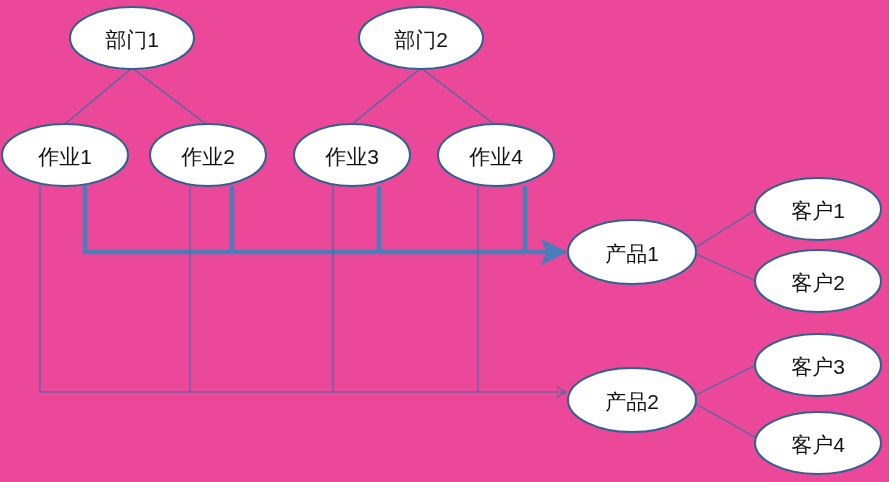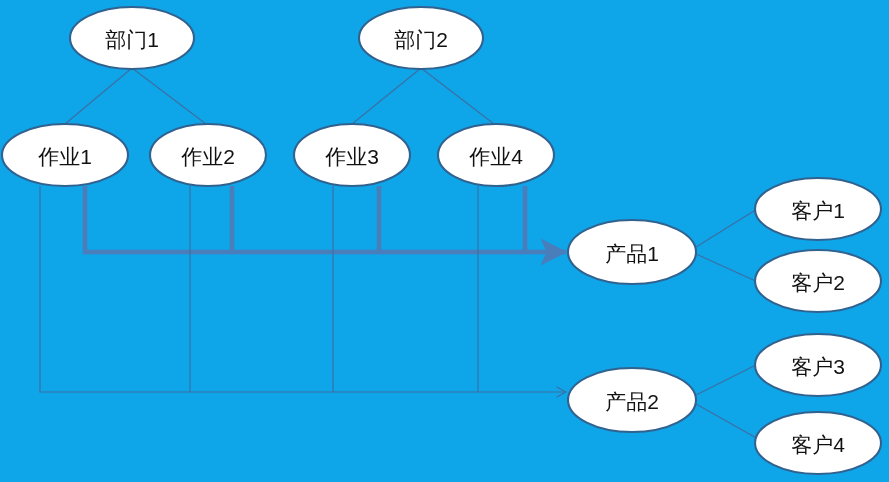--- a/index.html
+++ b/index.html
@@ -8,21 +8,21 @@
     padding: 0;
     background: #ffffff;
   }
   body {
     font-family: "Liberation Sans", sans-serif;
   }
   #diagram-root {
     position: relative;
     width: 889px;
     height: 482px;
-    background: #0ea5e9;
+    background: #ec4899;
     overflow: hidden;
   }
   #diagram-svg {
     position: absolute;
     top: 0;
     left: 0;
     width: 889px;
     height: 482px;
     display: block;
   }

